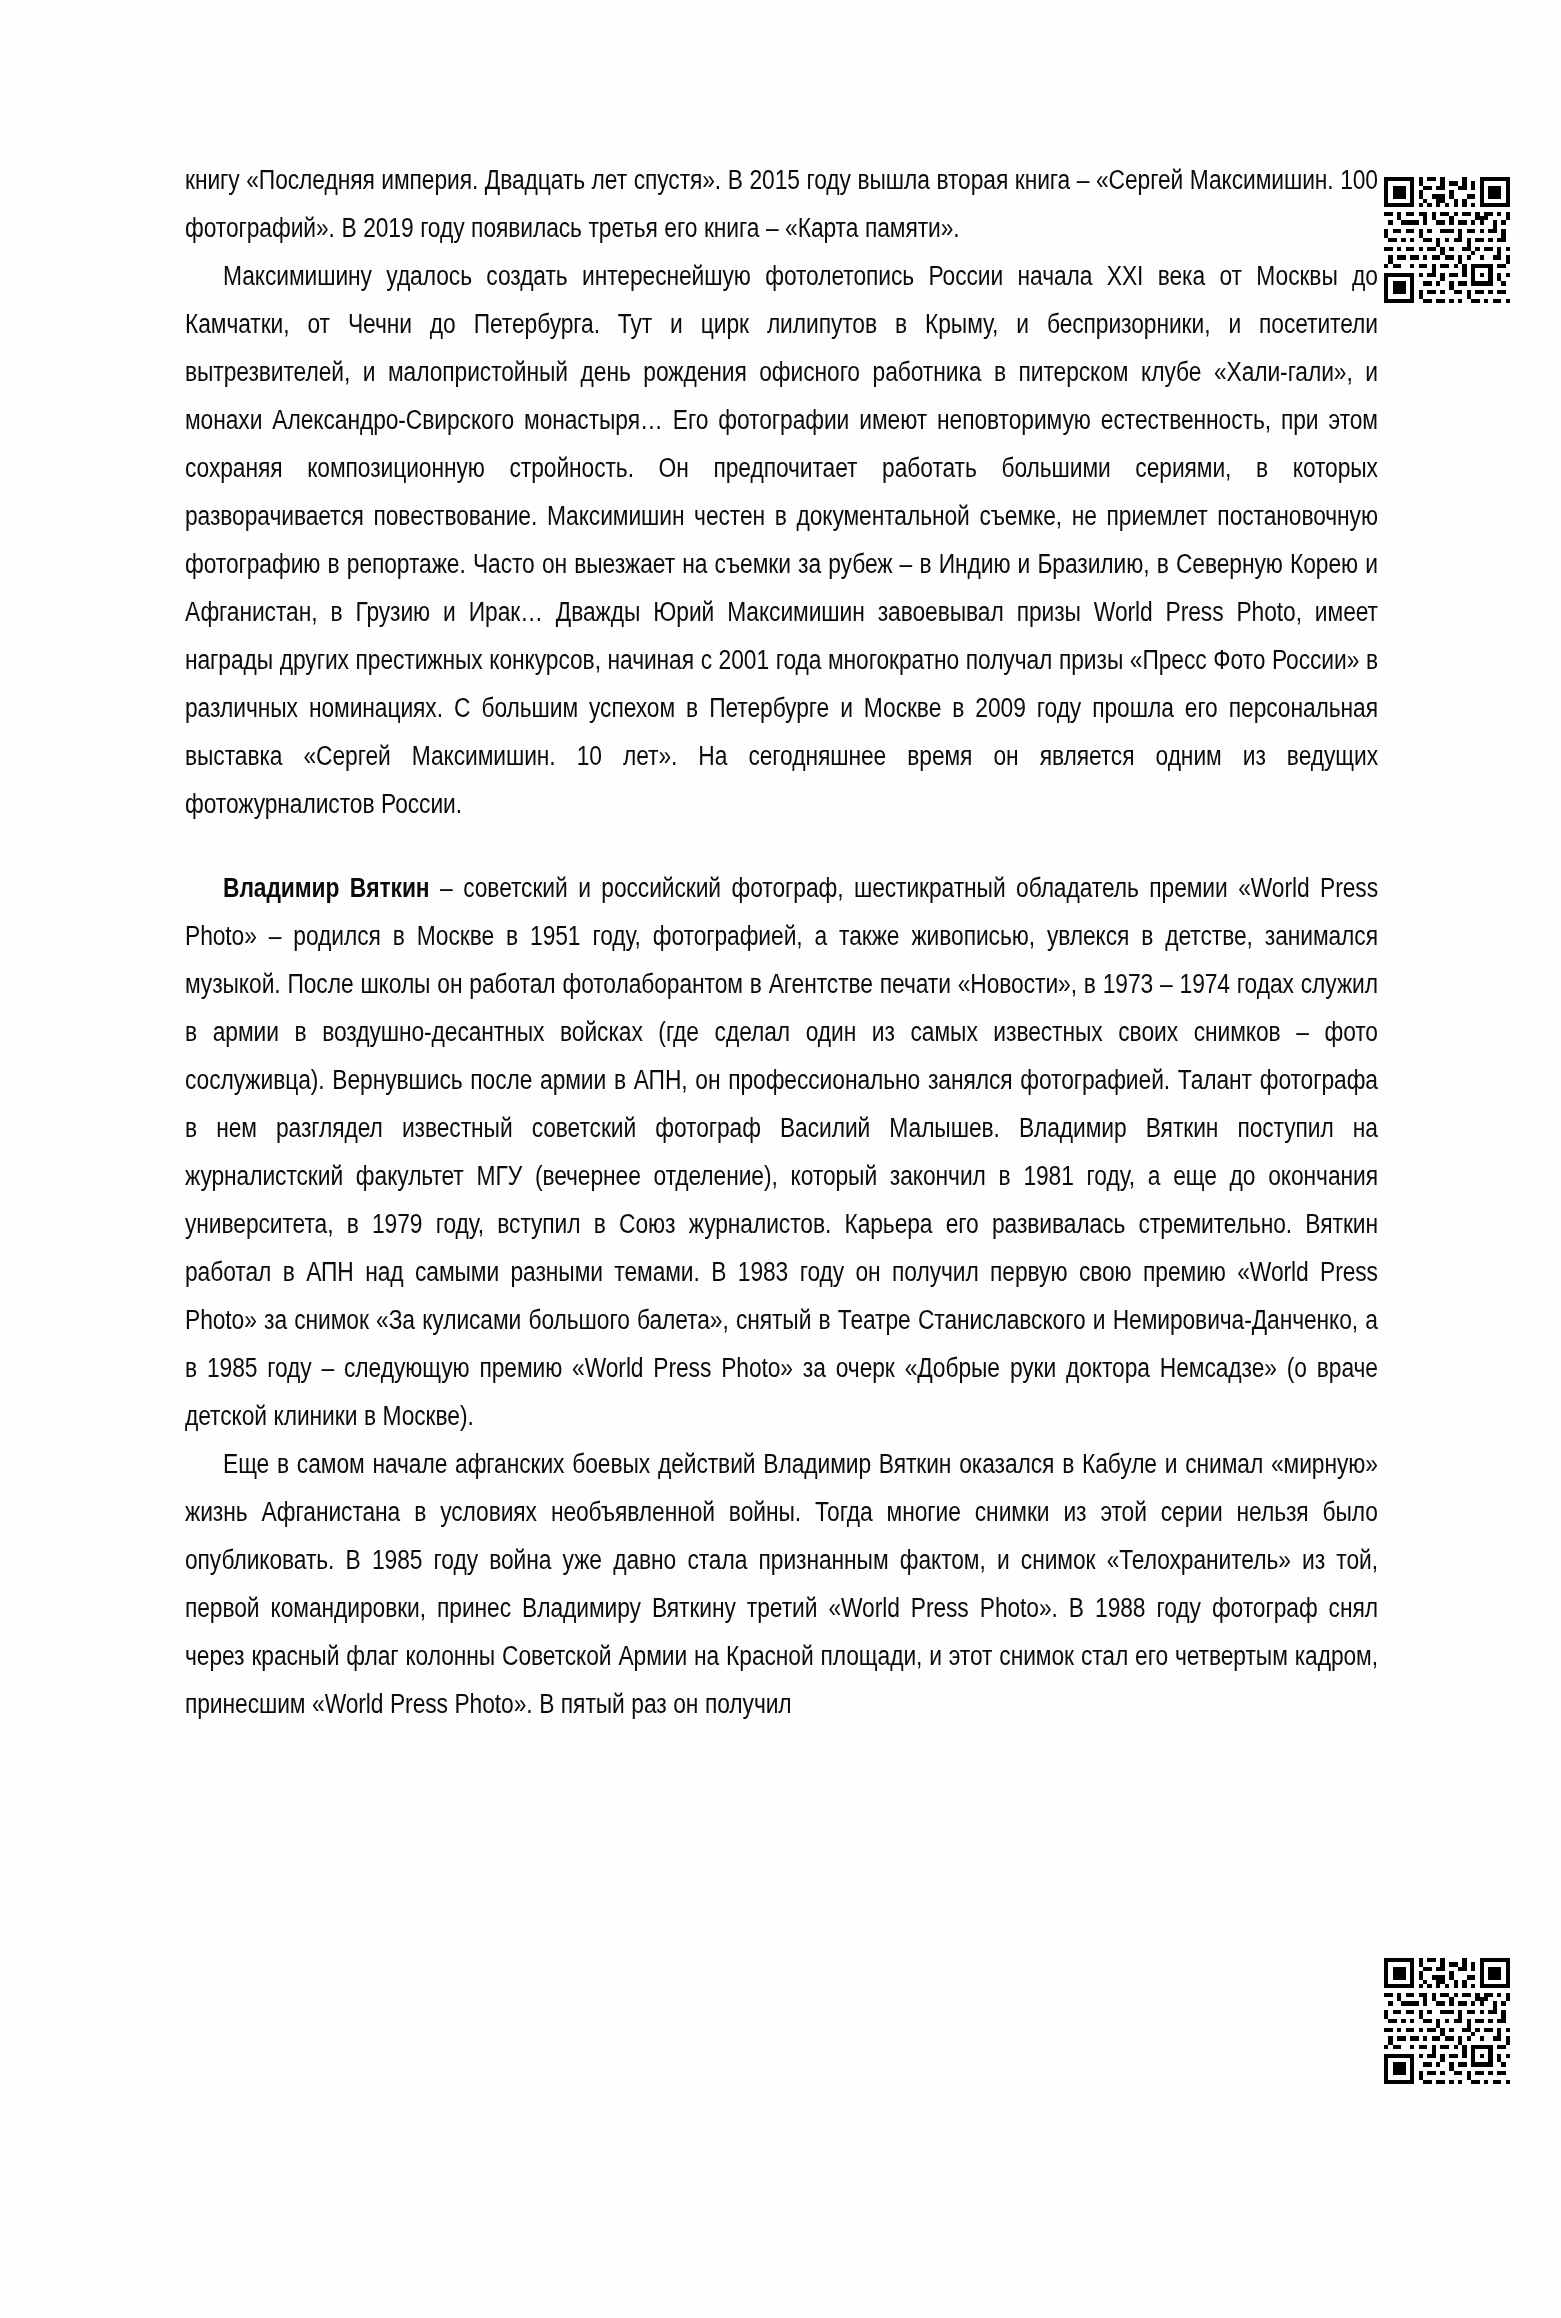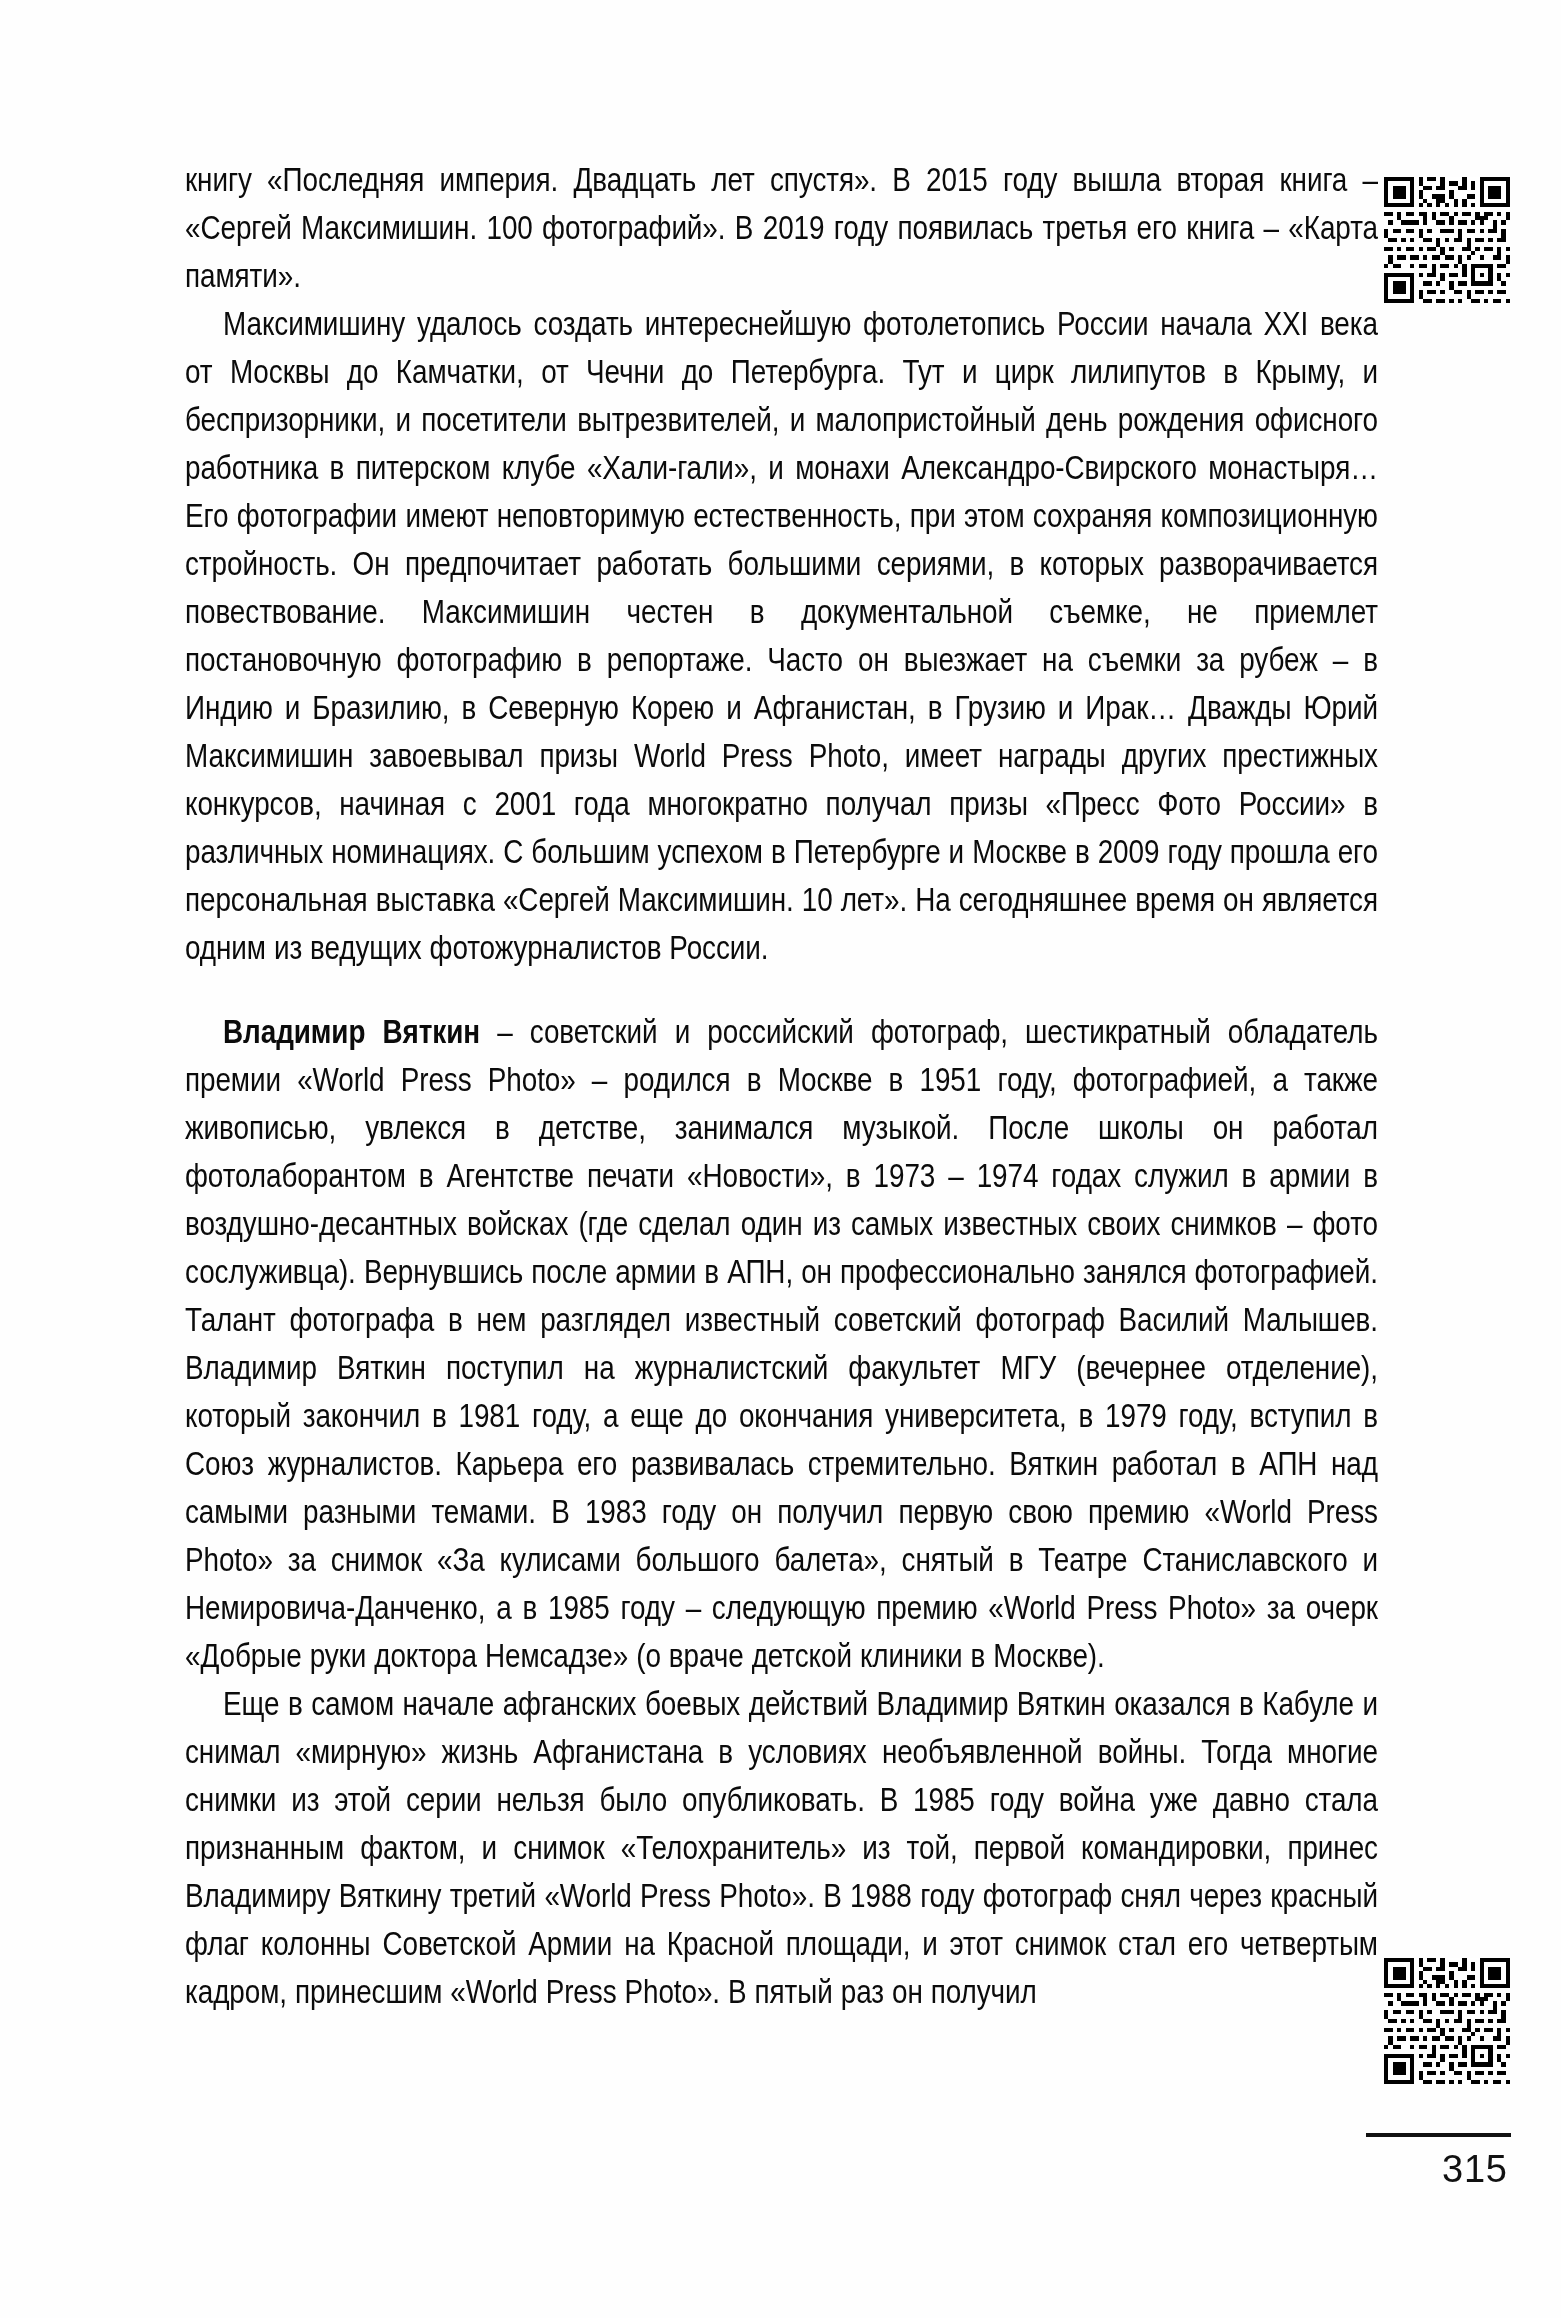--- a/index.html
+++ b/index.html
@@ -27,21 +27,21 @@
     position: absolute;
     left: 185px;
     top: 156px;
     width: 1193px;
   }
 
   .para {
     margin: 0;
     text-align: justify;
     text-justify: inter-word;
-    font-size: 33px;
+    font-size: 27px;
     line-height: 48px;
     letter-spacing: -0.1px;
     font-stretch: condensed;
     transform-origin: left top;
     -webkit-font-smoothing: none;
     hyphens: manual;
     word-spacing: 0.4px;
   }
 
   .para.indent { text-indent: 45px; }
@@ -450,19 +450,15 @@
         <rect x="25" y="28" width="2" height="1"></rect>
           <rect x="28" y="28" width="1" height="1"></rect>
         <rect x="22" y="10" width="1" height="1"></rect>
           <rect x="24" y="16" width="1" height="1"></rect>
         <rect x="20" y="17" width="1" height="1"></rect>
           <rect x="23" y="20" width="1" height="1"></rect>
       </g>
     </svg>
   </div>
 
-  <div class="footer">
-    <div class="footer-rule"></div>
-    <div class="page-number">315</div>
-  </div>
 
 </div>
 
 
 </body></html>

